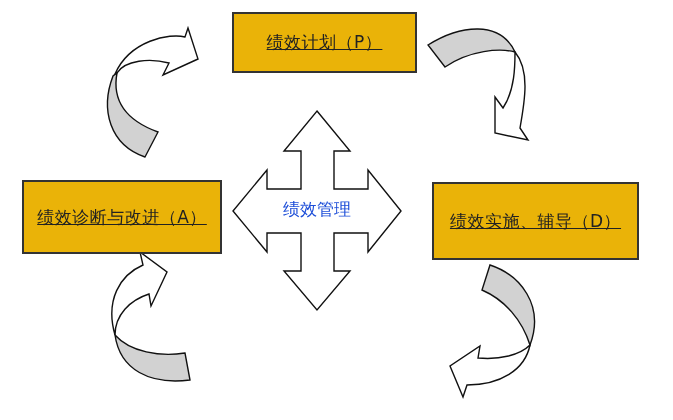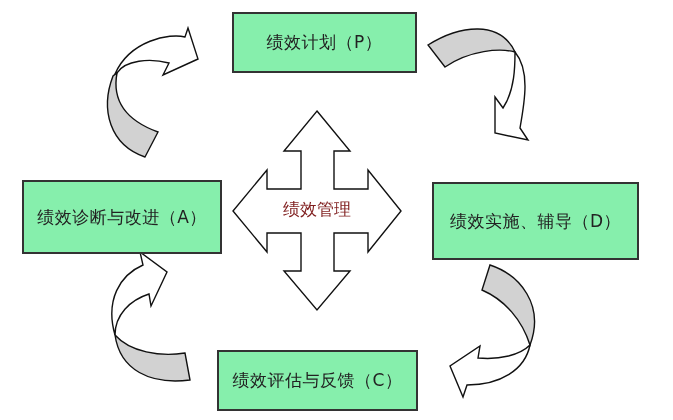--- a/index.html
+++ b/index.html
@@ -1,27 +1,27 @@
 <!DOCTYPE html>
 <html><head>
 <meta charset="utf-8">
 <style>
   html, body { margin: 0; padding: 0; background: #ffffff; }
   body { width: 673px; height: 420px; position: relative; overflow: hidden;
          font-family: "DejaVu Sans", "Liberation Sans", sans-serif; }
   .stage { position: absolute; left: 0; top: 0; width: 673px; height: 420px; }
   .box { position: absolute; box-sizing: border-box; border: 2px solid #333;
-         background: #86efac; display: flex; align-items: center; justify-content: center;
-         font-size: 17px; color: #222; white-space: nowrap; letter-spacing: 0.5px; }
+         background: #eab308; display: flex; align-items: center; justify-content: center;
+         font-size: 17px; color: #222; white-space: nowrap; letter-spacing: 0.5px; text-decoration: underline; }
   #box-p { left: 232px; top: 12px; width: 185px; height: 61px; }
   #box-a { left: 22px;  top: 180px; width: 200px; height: 74px; }
   #box-d { left: 432px; top: 182px; width: 207px; height: 78px; }
   #box-c { left: 217px; top: 350px; width: 201px; height: 61px; }
   .center-label { position: absolute; left: 262px; top: 198px; width: 110px;
-                  text-align: center; font-size: 17px; color: #7f1d1d; }
+                  text-align: center; font-size: 17px; color: #1d4ed8; }
   svg.shapes { position: absolute; left: 0; top: 0; }
   .outline { fill: #fff; stroke: #111; stroke-width: 1.4; stroke-linejoin: miter; }
   .shade { fill: #d2d2d2; stroke: #111; stroke-width: 1.4; }
 </style>
 </head>
 <body>
 
 <div class="stage">
 
   <svg class="shapes" width="673" height="420" viewBox="0 0 673 420">
@@ -50,19 +50,16 @@
   </svg>
 
   <div class="center-label">绩效管理</div>
 
   <div class="box" id="box-p">
     <span>绩效计划（P）</span>
   </div>
   <div class="box" id="box-d">
     <span>绩效实施、辅导（D）</span>
   </div>
-  <div class="box" id="box-c">
-    <span>绩效评估与反馈（C）</span>
-  </div>
   <div class="box" id="box-a">
     <span>绩效诊断与改进（A）</span>
   </div>
 </div>
 
 </body></html>

